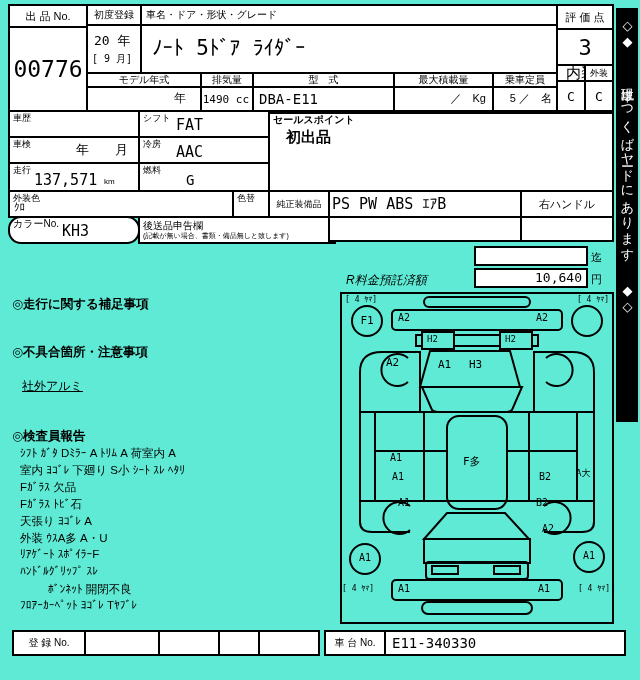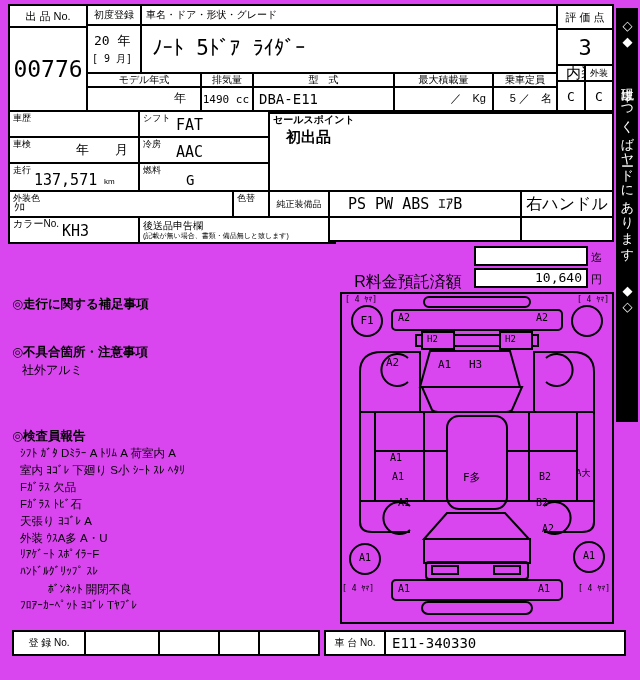--- a/index.html
+++ b/index.html
@@ -1,16 +1,16 @@
 <!DOCTYPE html>
 <html><head>
 <meta charset="utf-8">
 <style>
   html,body{margin:0;padding:0;background:#fff;}
-  .sheet{position:relative;width:640px;height:680px;background:#d946ef;color:#000;
+  .sheet{position:relative;width:640px;height:680px;background:#5eead4;color:#000;
          font-family:"Liberation Sans","DejaVu Sans",sans-serif;overflow:hidden;}
   .cell{position:absolute;border:2px solid #000;box-sizing:border-box;background:#fff;}
   .ctr{display:flex;align-items:center;justify-content:center;text-align:center;}
   .tag{position:absolute;top:0;left:3px;font-size:9px;line-height:12px;white-space:nowrap;}
   .nb{position:absolute;white-space:nowrap;}
   .val{font-family:"DejaVu Sans Mono","Liberation Mono",monospace;}
   .rt{display:flex;align-items:flex-end;justify-content:flex-end;}
   .banner{position:absolute;left:616px;top:8px;width:22px;height:414px;background:#000;color:#fff;
           writing-mode:vertical-rl;text-orientation:upright;font-size:13px;line-height:22px;
           text-align:left;padding-top:10px;box-sizing:border-box;letter-spacing:1px;}
@@ -83,48 +83,48 @@
     <span class="tag">燃料</span>
     <span class="nb val" style="left:46px;top:8px;font-size:14px;">G</span>
   </div>
   <div class="cell" style="left:8px;top:190px;width:226px;height:28px;">
     <span class="tag">外装色</span>
     <span class="nb val" style="left:4px;bottom:2px;font-size:11px;">ｸﾛ</span>
   </div>
   <div class="cell" style="left:232px;top:190px;width:38px;height:28px;">
     <span class="tag">色替</span>
   </div>
-  <div class="cell" style="left:8px;top:216px;width:132px;height:28px;">
+  <div class="cell" style="left:8px;top:216px;width:132px;height:28px;border-radius:13px;">
     <span class="tag" style="font-size:10px;">カラーNo.</span>
     <span class="nb val" style="left:52px;top:4px;font-size:15px;">KH3</span>
   </div>
   <div class="cell" style="left:138px;top:216px;width:198px;height:28px;">
     <span class="nb" style="left:3px;top:1px;font-size:10px;">後送品申告欄</span>
     <span class="nb" style="left:3px;top:13px;font-size:7px;">(記載が無い場合、書類・備品無しと致します)</span>
   </div>
 
   <div class="cell" style="left:268px;top:112px;width:346px;height:80px;font-weight:bold;">
     <span class="tag" style="font-size:10px;">セールスポイント</span>
     <span class="nb" style="left:16px;top:14px;font-size:15px;">初出品</span>
   </div>
   <div class="cell ctr" style="left:268px;top:190px;width:62px;height:28px;font-size:9px;">純正装備品</div>
-  <div class="cell val" style="left:328px;top:190px;width:194px;height:28px;font-size:15px;line-height:24px;padding-left:18px;white-space:nowrap;">PS PW ABS ｴｱB</div>
-  <div class="cell ctr" style="left:520px;top:190px;width:94px;height:28px;font-size:16px;">右ハンドル</div>
+  <div class="cell val" style="left:328px;top:190px;width:194px;height:28px;font-size:15px;line-height:24px;padding-left:2px;white-space:nowrap;">PS PW ABS ｴｱB</div>
+  <div class="cell ctr" style="left:520px;top:190px;width:94px;height:28px;font-size:11px;">右ハンドル</div>
   <div class="cell" style="left:328px;top:216px;width:194px;height:26px;"></div>
   <div class="cell" style="left:520px;top:216px;width:94px;height:26px;"></div>
 
   <div class="cell" style="left:474px;top:246px;width:114px;height:20px;"></div>
   <span class="nb" style="left:591px;top:250px;font-size:11px;">迄</span>
-  <span class="nb" style="left:346px;top:272px;width:124px;text-align:center;font-size:16px;">R料金預託済額</span>
+  <span class="nb" style="left:346px;top:272px;width:124px;text-align:left;font-size:12px;font-style:italic;">R料金預託済額</span>
   <div class="cell rt val" style="left:474px;top:268px;width:114px;height:20px;font-size:13px;padding:0 4px 1px 0;">10,640</div>
   <span class="nb" style="left:591px;top:272px;font-size:11px;">円</span>
 
   <div class="note-title" style="left:12px;top:296px;">◎走行に関する補足事項</div>
   <div class="note-title" style="left:12px;top:344px;">◎不具合箇所・注意事項</div>
-  <div class="note-item" style="left:22px;top:362px;font-size:12px;">社外アルミ</div>
+  <div class="note-item" style="left:22px;top:378px;font-size:12px;text-decoration:underline;">社外アルミ</div>
 
   <div class="note-title" style="left:12px;top:428px;">◎検査員報告</div>
   <div class="note-item" style="left:20px;top:446px;">ｼﾌﾄ ｶﾞﾀ  Dﾐﾗｰ A  ﾄﾘﾑ A  荷室内 A</div>
   <div class="note-item" style="left:20px;top:463px;">室内 ﾖｺﾞﾚ  下廻り S小  ｼｰﾄ ｽﾚ ﾍﾀﾘ</div>
   <div class="note-item" style="left:20px;top:480px;">Fｶﾞﾗｽ 欠品</div>
   <div class="note-item" style="left:20px;top:497px;">Fｶﾞﾗｽ ﾄﾋﾞ石</div>
   <div class="note-item" style="left:20px;top:514px;">天張り ﾖｺﾞﾚ A</div>
   <div class="note-item" style="left:20px;top:531px;">外装 ｳｽA多 A・U</div>
   <div class="note-item" style="left:20px;top:548px;">ﾘｱｹﾞｰﾄ ｽﾎﾟｲﾗｰF</div>
   <div class="note-item" style="left:20px;top:565px;">ﾊﾝﾄﾞﾙｸﾞﾘｯﾌﾟ ｽﾚ</div>
@@ -179,21 +179,21 @@
     <span class="dlabel" style="left:56px;top:18px;">A2</span>
     <span class="dlabel" style="left:194px;top:18px;">A2</span>
     <span class="dlabel" style="left:85px;top:40px;font-size:9px;">H2</span>
     <span class="dlabel" style="left:163px;top:40px;font-size:9px;">H2</span>
     <span class="dlabel" style="left:44px;top:62px;font-size:11px;">A2</span>
     <span class="dlabel" style="left:96px;top:64px;font-size:11px;">A1</span>
     <span class="dlabel" style="left:127px;top:64px;font-size:11px;">H3</span>
     <span class="dlabel" style="left:48px;top:158px;">A1</span>
     <span class="dlabel" style="left:50px;top:177px;">A1</span>
     <span class="dlabel" style="left:56px;top:203px;">A1</span>
-    <span class="dlabel" style="left:121px;top:160px;font-size:11px;margin-top:16px;">F多</span>
+    <span class="dlabel" style="left:121px;top:160px;font-size:11px;">F多</span>
     <span class="dlabel" style="left:197px;top:177px;">B2</span>
     <span class="dlabel" style="left:234px;top:173px;font-size:9px;">A大</span>
     <span class="dlabel" style="left:194px;top:203px;">B2</span>
     <span class="dlabel" style="left:200px;top:229px;">A2</span>
     <span class="dlabel" style="left:11px;top:258px;width:24px;text-align:center;">A1</span>
     <span class="dlabel" style="left:235px;top:256px;width:24px;text-align:center;">A1</span>
     <span class="dlabel" style="left:56px;top:289px;">A1</span>
     <span class="dlabel" style="left:196px;top:289px;">A1</span>
     <span class="dlabel tread" style="left:0px;top:290px;">[ 4 ﾔﾏ]</span>
     <span class="dlabel tread" style="right:2px;top:290px;">[ 4 ﾔﾏ]</span>

